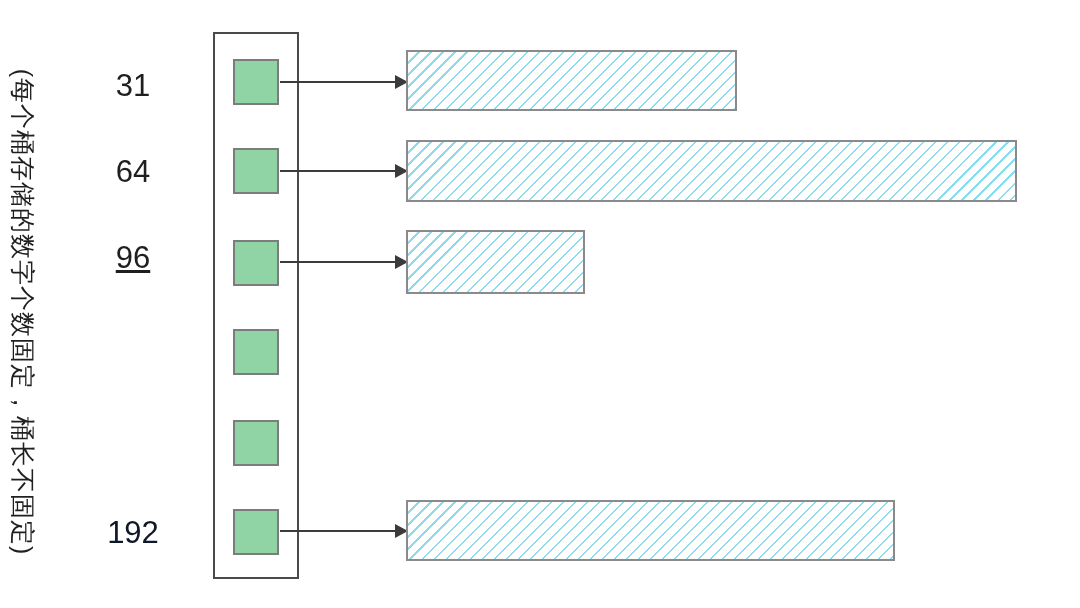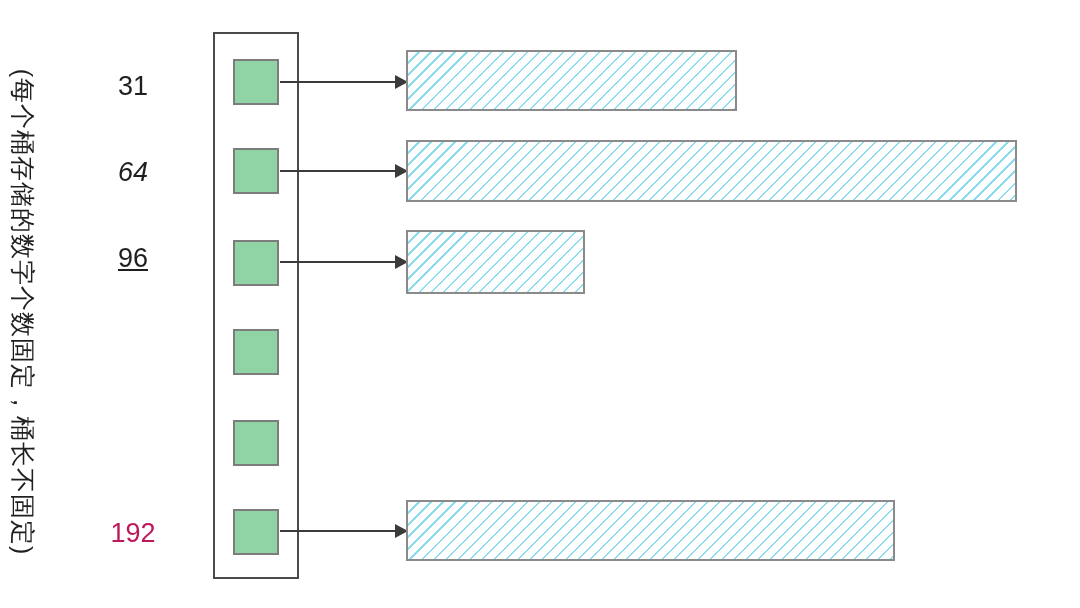--- a/index.html
+++ b/index.html
@@ -32,26 +32,26 @@
     text-align: center;
     white-space: nowrap;
   }
 
   
   .num {
     position: absolute;
     left: 95px;
     width: 76px;
     line-height: 30px;
-    font-size: 27px;
+    font-size: 31px;
     color: #1f1f1f;
     text-align: center;
   }
   .n1 { top: 71px; }
-  .n2 { top: 157px; font-style: italic; }
+  .n2 { top: 157px; }
   .n3 { top: 243px; text-decoration: underline; }
   .n6 { top: 518px; }
 
   
   .box {
     position: absolute;
     left: 213px;
     top: 32px;
     width: 86px;
     height: 547px;
@@ -123,21 +123,21 @@
 </head>
 <body>
 
 <div class="stage">
 
   <div class="vnote" style="color: rgb(31, 31, 31);">(每个桶存储的数字个数固定，桶长不固定)</div>
 
   <div class="num n1" style="color: rgb(31, 31, 31);">31</div>
   <div class="num n2" style="color: rgb(31, 31, 31);">64</div>
   <div class="num n3" style="color: rgb(31, 31, 31);">96</div>
-  <div class="num n6" style="color: #be185d;">192</div>
+  <div class="num n6" style="color: #0f172a;">192</div>
 
   <div class="box"></div>
 
   <div class="sq s1"></div>
   <div class="sq s2"></div>
   <div class="sq s3"></div>
   <div class="sq s4"></div>
   <div class="sq s5"></div>
   <div class="sq s6"></div>
 

